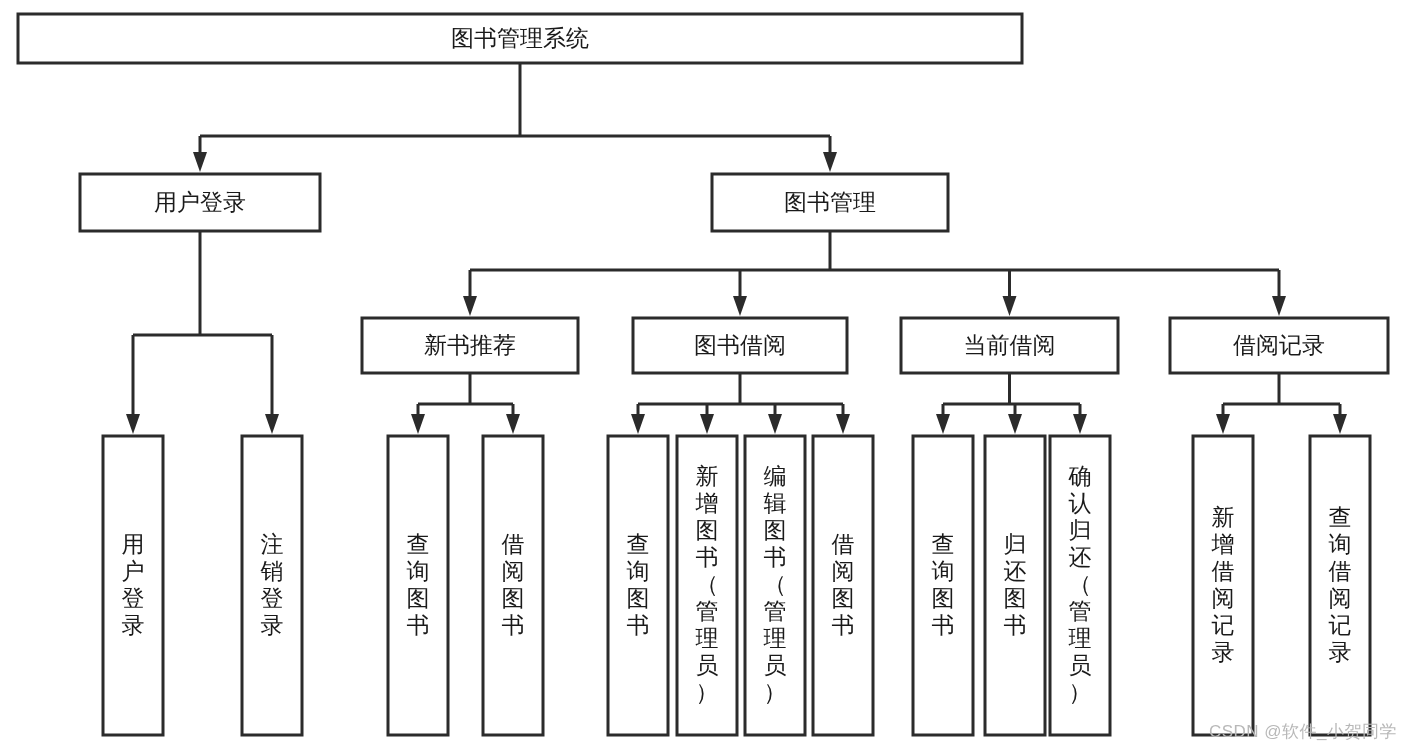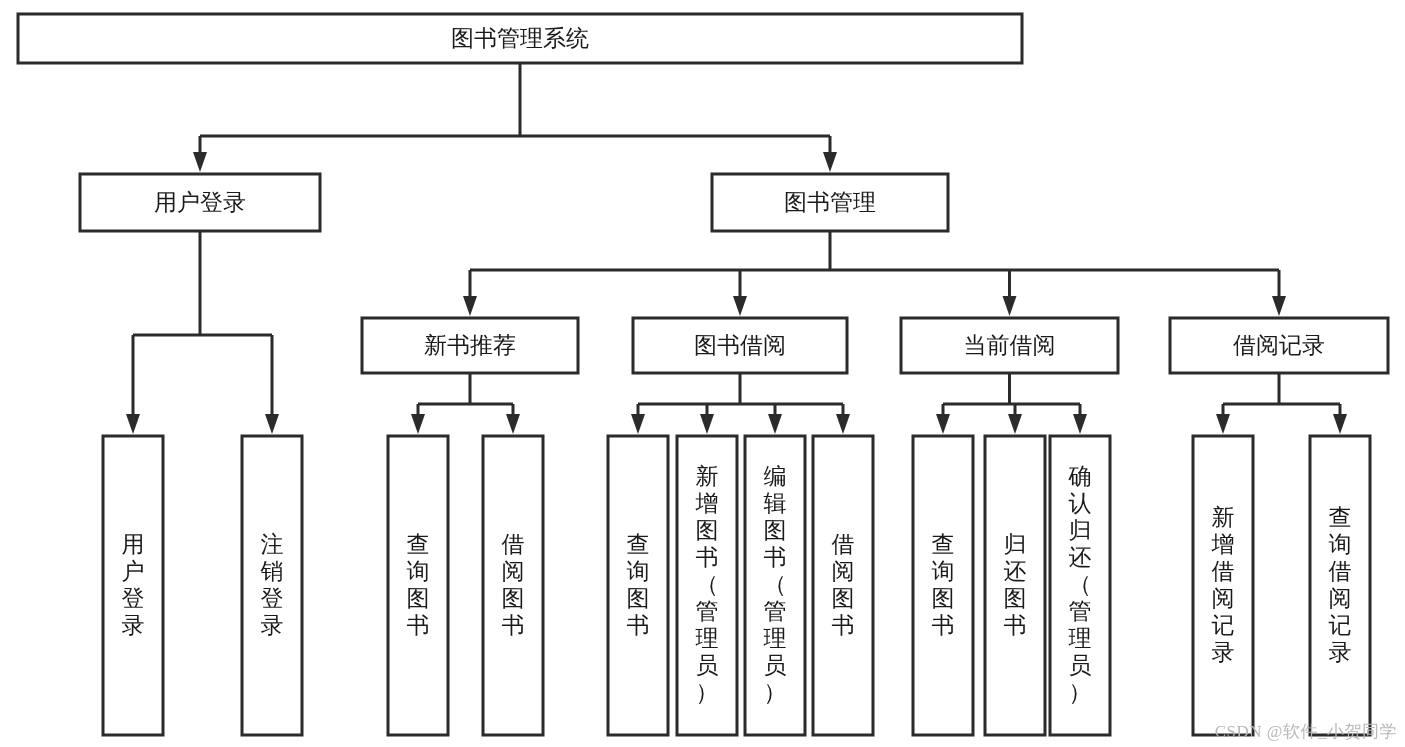--- a/index.html
+++ b/index.html
@@ -52,21 +52,21 @@
   .node-label-v {
     font-family: "DejaVu Sans", "Liberation Sans", sans-serif;
     font-size: 23px;
     fill: #1a1a1a;
     text-anchor: middle;
   }
   .watermark-text {
     position: absolute;
     right: 8px;
     bottom: 4px;
-    font-family: Liberation Serif, serif;
+    font-family: Liberation Sans, sans-serif;
     font-size: 17px;
     color: #b8b8b8;
     white-space: nowrap;
     letter-spacing: 0.5px;
     user-select: none;
   }
 </style>
 </head>
 <body>
 

